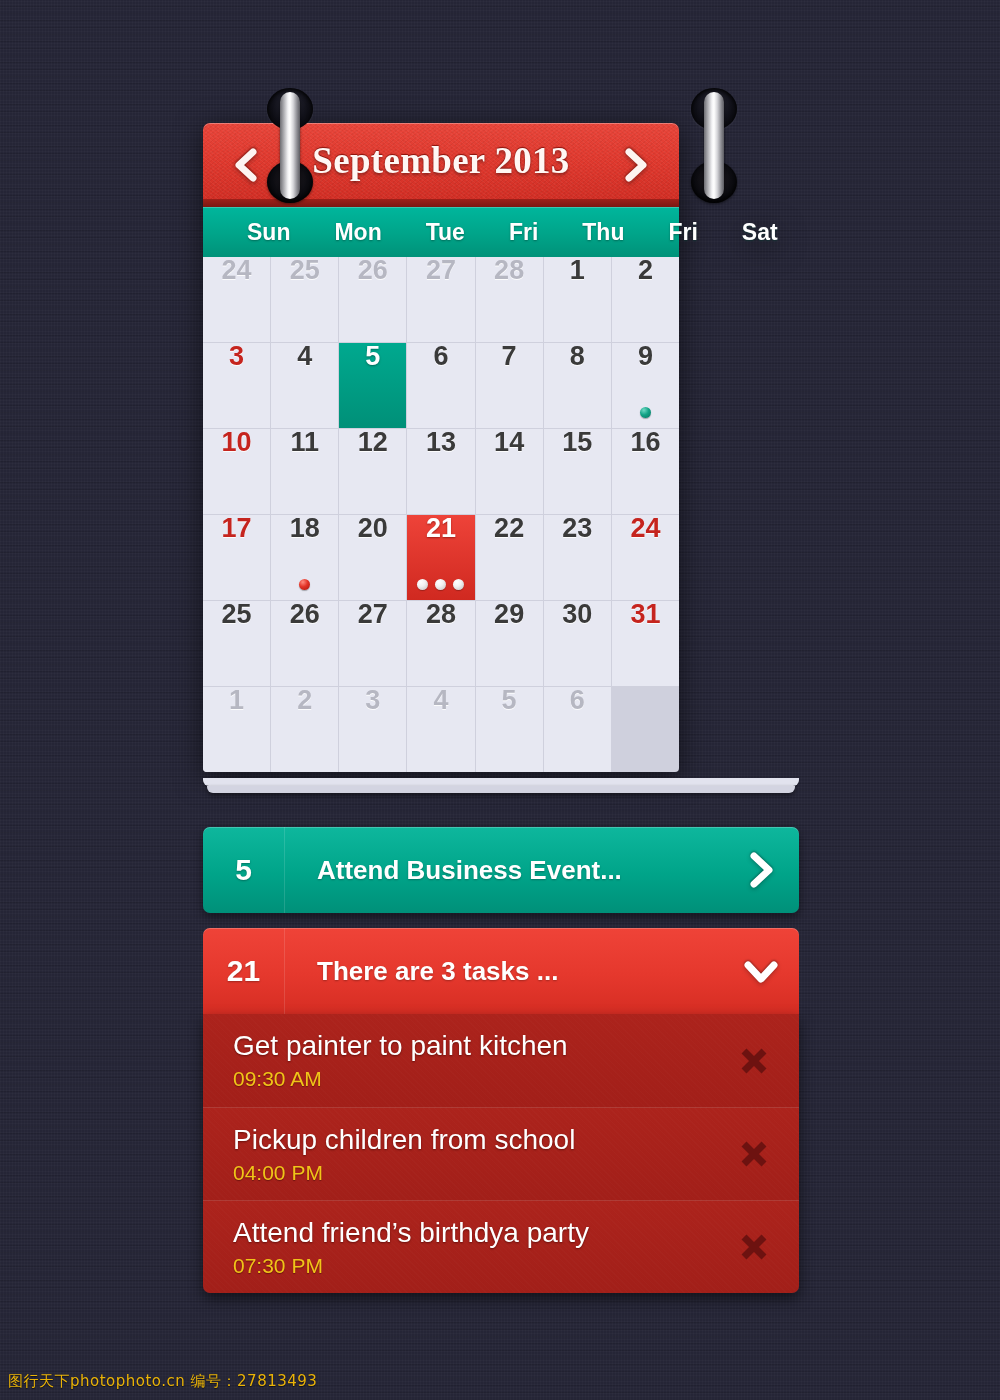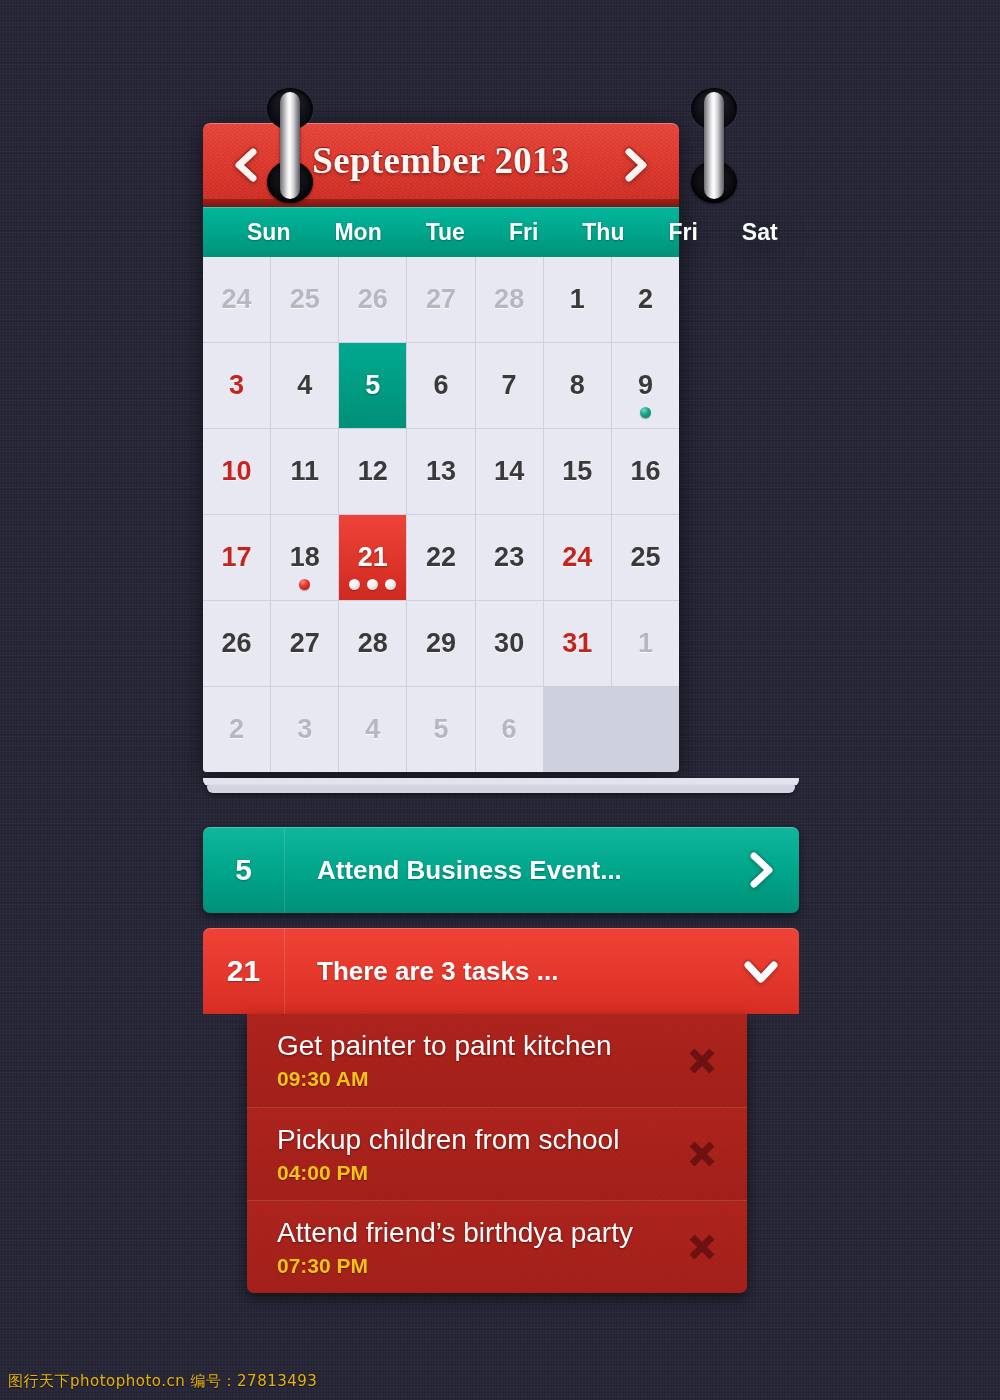--- a/index.html
+++ b/index.html
@@ -93,21 +93,21 @@
     display: grid; grid-template-columns: repeat(7, 1fr);
     background: #cfd0dd;
     gap: 1px;
     padding-bottom: 0;
     border-radius: 0 0 4px 4px;
     overflow: hidden;
   }
   .day {
     position: relative; height: 85px;
     background: #e7e8f2;
-    display: flex; flex-direction: column; align-items: center; justify-content: center;
+    display: flex; flex-direction: column; align-items: center; 
     cursor: pointer;
   }
   .day .num {
     font-size: 27px; font-weight: bold; color: #3a3a3a;
     text-shadow: 0 1px 0 rgba(255,255,255,0.85);
     line-height: 1;
   }
   .day.other .num { color: #b6b7c2; }
   .day.sunday .num { color: #c5241e; }
   .day.sel-green { background: linear-gradient(to bottom, #00a98f 0%, #009078 100%); }
@@ -155,41 +155,40 @@
     font-size: 26px; font-weight: bold; color: #ffffff;
     text-shadow: 0 1px 2px rgba(0,0,0,0.28);
     white-space: nowrap; overflow: hidden;
   }
   .event-chevron { width: 76px; flex: 0 0 76px; display: flex; align-items: center; justify-content: center; }
   .event-chevron svg { width: 42px; height: 42px;
     filter: drop-shadow(0 -1px 1px rgba(0,0,0,0.35)) drop-shadow(0 2px 2px rgba(0,0,0,0.22)); }
 
   
   .task-list {
-    position: absolute; left: 203px; top: 1014px; width: 500px;
+    position: absolute; left: 203px; top: 1014px; width: 596px;
     border-radius: 0 0 7px 7px; overflow: hidden;
     box-shadow: 0 6px 14px rgba(0,0,0,0.5);
-    margin-left: 44px;
   }
   .task-item {
     position: relative; height: 93px;
     background:
       repeating-linear-gradient(45deg, rgba(255,255,255,0.012) 0px, rgba(255,255,255,0.012) 1px, transparent 1px, transparent 4px),
       linear-gradient(to bottom, #ac231c 0%, #a21f19 100%);
     border-top: 1px solid rgba(255,255,255,0.13);
     padding: 16px 0 0 30px;
   }
   .task-list .task-item:first-child { border-top: none; }
   .task-name {
     font-size: 28px; color: #ffffff; line-height: 1.15;
     text-shadow: 0 1px 2px rgba(60,5,2,0.6);
   }
   .task-time {
     margin-top: 5px;
-    font-size: 21px; color: #f0c419; font-weight: bold;
+    font-size: 21px; color: #f0c419; font-weight: normal;
     text-shadow: 0 1px 1px rgba(60,5,2,0.5);
   }
   .task-close {
     position: absolute; right: 28px; top: 50%; transform: translateY(-50%);
     width: 34px; height: 34px; cursor: pointer;
   }
   .task-close svg { display: block; width: 34px; height: 34px; }
 
   
   .watermark {
@@ -297,20 +296,23 @@
       </div>
       <div class="day sunday">
         <div class="num">17</div>
       </div>
       <div class="day">
         <div class="num">18</div>
         <div class="dots">
           <span class="dot red"></span>
         </div>
       </div>
+      <div class="day">
+        <div class="num">20</div>
+      </div>
       <div class="day sel-red">
         <div class="num">21</div>
         <div class="dots">
           <span class="dot white"></span>
           <span class="dot white"></span>
           <span class="dot white"></span>
         </div>
       </div>
       <div class="day">
         <div class="num">22</div>

